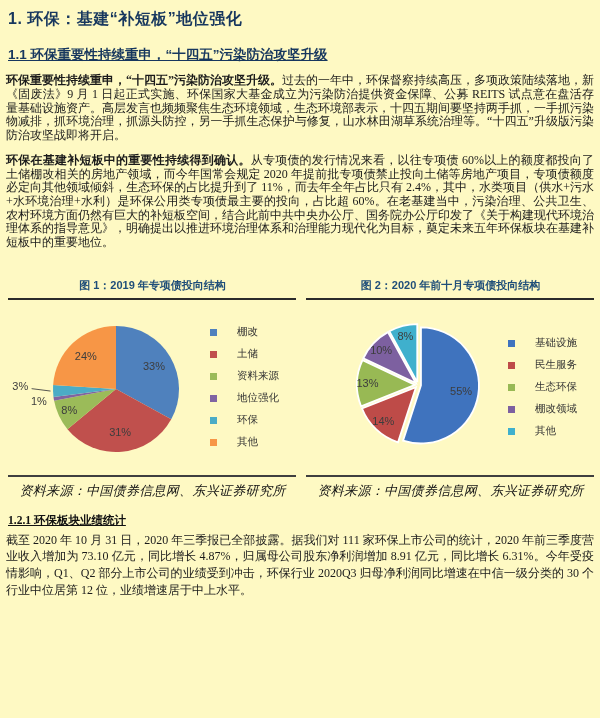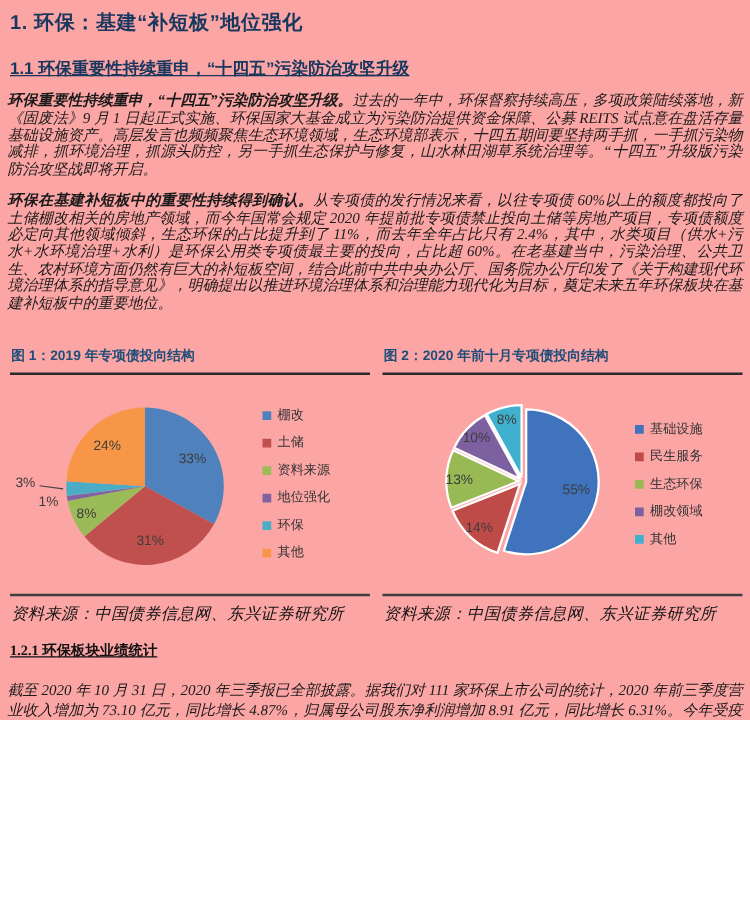--- a/index.html
+++ b/index.html
@@ -1,43 +1,43 @@
 <!DOCTYPE html>
 <html><head>
 <meta charset="utf-8">
 <style>
   * { box-sizing: border-box; }
   html,body { margin:0; padding:0; background:#fff; }
   .page {
-    position:relative; width:600px; height:576px; overflow:hidden;
-    background:#fca5a5; color:#1a1a1a;
+    position:relative; width:600px; height:718px; overflow:hidden;
+    background:#fef9c3; color:#1a1a1a;
     font-family:"Liberation Serif","DejaVu Serif",serif;
   }
   .h1 {
     margin:9px 8px 0 8px;
     font:bold 16px/1.3 "Liberation Sans","DejaVu Sans",sans-serif;
     color:#17375e; letter-spacing:.5px;
   }
   .h2 {
     margin:16px 8px 0 8px;
     font:bold 13.5px/1.3 "Liberation Sans","DejaVu Sans",sans-serif;
     color:#17375e;
     text-decoration:underline;
   }
   .h3 {
     margin:13px 8px 0 8px;
     font-weight:bold; font-size:11.5px; color:#111;text-decoration:underline;
   }
   p.body {
     margin:11px 6px 0 6px;
-    font-size:12px; line-height:13.7px; text-align:justify;font-style:italic;
+    font-size:12px; line-height:13.7px; text-align:justify;
   }
   p.body b { font-weight:bold; }
-  p.body.loose { line-height:16.8px; margin-top:16px; }
-  .figrow { display:flex; gap:10px; margin:27px 7px 0 8px; }
+  p.body.loose { line-height:16.8px; margin-top:4px; }
+  .figrow { display:flex; gap:10px; margin:27px 7px 0 8px;text-align:center; }
   .panel { width:288px; flex:none; }
   .ftitle {
     font:bold 11px/1.25 "Liberation Sans","DejaVu Sans",sans-serif;
     color:#1f4e79; padding:2px 0 5px 1px;
     border-bottom:2px solid #2b2b2b;
   }
   .chartbox {
     height:177px; display:flex; align-items:center;
     border-bottom:2.5px solid #3f3f3f;
   }
@@ -45,21 +45,21 @@
   .plabel {
     font:11px "Liberation Sans","DejaVu Sans",sans-serif;
     fill:#3d3d3d;
   }
   .leader { stroke:#444; stroke-width:0.9; fill:none; }
   .legend {
     display:flex; flex-direction:column; justify-content:center;
     gap:8px; padding-left:2px;
     font:10.5px "Liberation Sans","DejaVu Sans",sans-serif; color:#333;
   }
-  .legend-item { display:flex; align-items:center; gap:5px; white-space:nowrap; }
+  .legend-item { display:flex; align-items:center; gap:20px; white-space:nowrap; }
   .swatch { width:7px; height:7px; flex:none; }
   .src {
     font-style:italic; font-size:13px; color:#141414;
     padding:5px 0 0 1px; letter-spacing:.3px;
   }
   .sec12 { margin-top:36px; }
 </style>
 </head>
 <body>
 

